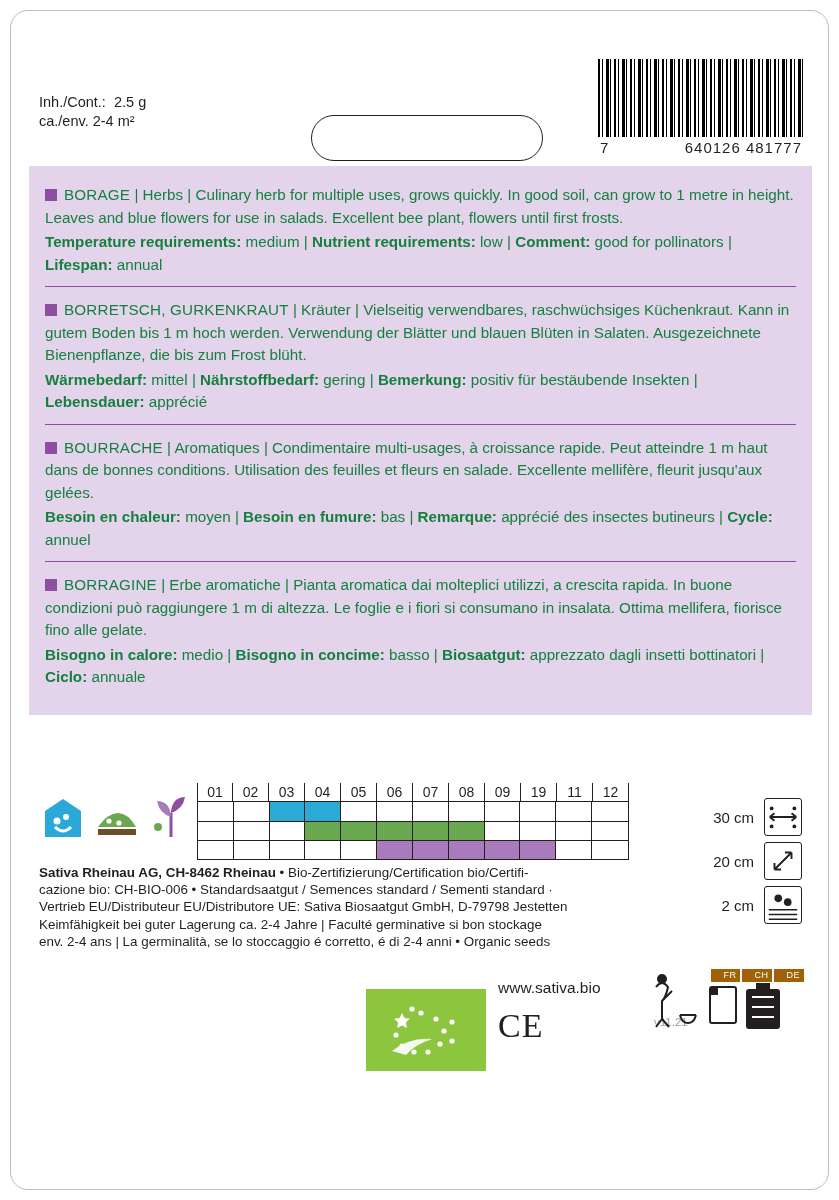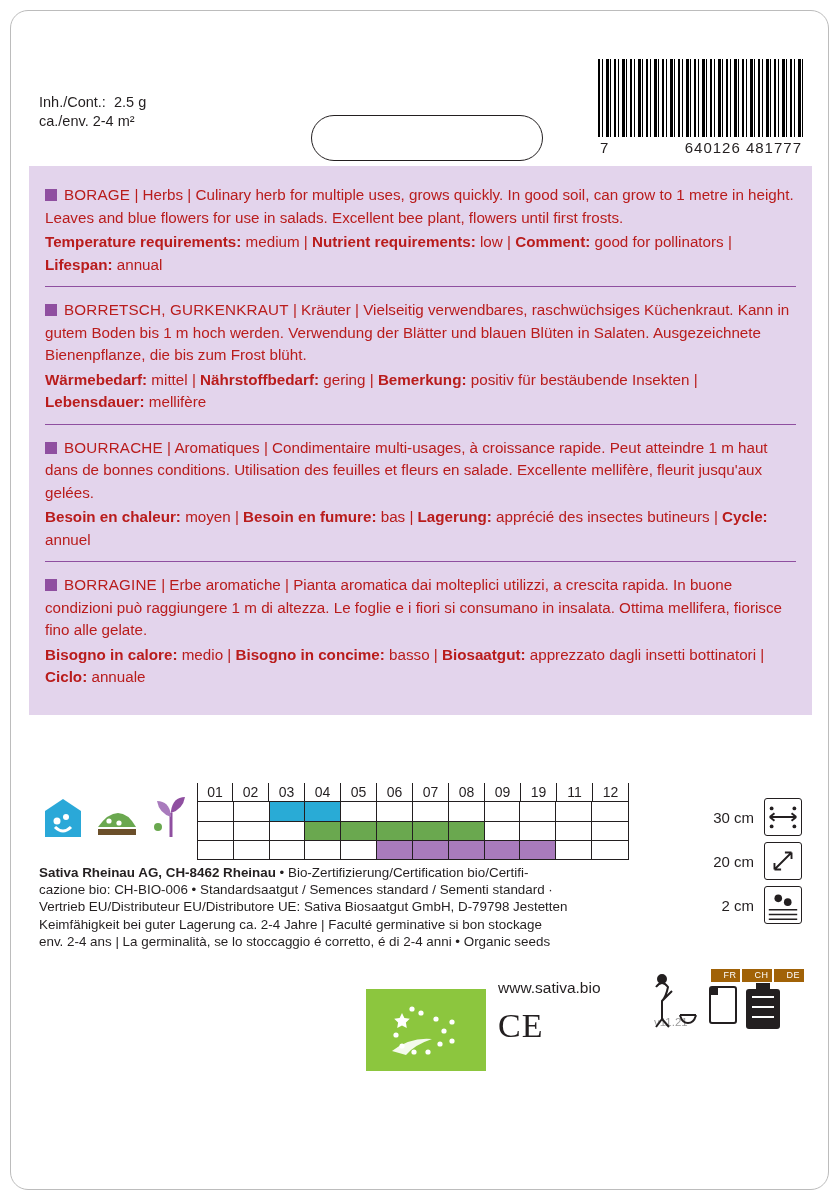--- a/index.html
+++ b/index.html
@@ -75,21 +75,21 @@
     left: 18px; top: 155px;
     width: 783px;
     background: #e3d4ec;
     padding: 14px 16px 16px 16px;
   }
   .lang-block { padding: 4px 0 10px 0; }
   .lang-block + .lang-block { border-top: 1.5px solid #8f4fa0; padding-top: 12px; }
   .para {
     font-size: 15.2px;
     line-height: 22.5px;
-    color: #b91c1c;
+    color: #15803d;
     margin: 0;
     text-align: left;
   }
   .sq {
     display: inline-block;
     width: 12px; height: 12px;
     background: #8f4fa0;
     margin-right: 7px;
     position: relative;
     top: 1px;
@@ -266,34 +266,34 @@
         <span class="sq"></span><span class="crop-name">BORRETSCH, GURKENKRAUT</span> | <span>Kräuter</span> | <span>Vielseitig verwendbares, raschwüchsiges Küchenkraut. Kann in gutem Boden bis 1 m hoch werden. Verwendung der Blätter und blauen Blüten in Salaten. Ausgezeichnete Bienenpflanze, die bis zum Frost blüht.</span>
       </p>
       <p class="para req">
         <b>Wärmebedarf:</b>
         <span>mittel</span> |
         <b>Nährstoffbedarf:</b>
         <span>gering</span> |
         <b>Bemerkung:</b>
         <span>positiv für bestäubende Insekten</span> |
         <b>Lebensdauer:</b>
-        <span>mellifère</span>
+        <span>apprécié</span>
       </p>
     </div>
 
     <div class="lang-block">
       <p class="para">
         <span class="sq"></span><span class="crop-name">BOURRACHE</span> | <span>Aromatiques</span> | <span>Condimentaire multi-usages, à croissance rapide. Peut atteindre 1 m haut dans de bonnes conditions. Utilisation des feuilles et fleurs en salade. Excellente mellifère, fleurit jusqu'aux gelées.</span>
       </p>
       <p class="para req">
         <b>Besoin en chaleur:</b>
         <span>moyen</span> |
         <b>Besoin en fumure:</b>
         <span>bas</span> |
-        <b>Lagerung:</b>
+        <b>Remarque:</b>
         <span>apprécié des insectes butineurs</span> |
         <b>Cycle:</b>
         <span>annuel</span>
       </p>
     </div>
 
     <div class="lang-block">
       <p class="para">
         <span class="sq"></span><span class="crop-name">BORRAGINE</span> | <span>Erbe aromatiche</span> | <span>Pianta aromatica dai molteplici utilizzi, a crescita rapida. In buone condizioni può raggiungere 1 m di altezza. Le foglie e i fiori si consumano in insalata. Ottima mellifera, fiorisce fino alle gelate.</span>
       </p>

